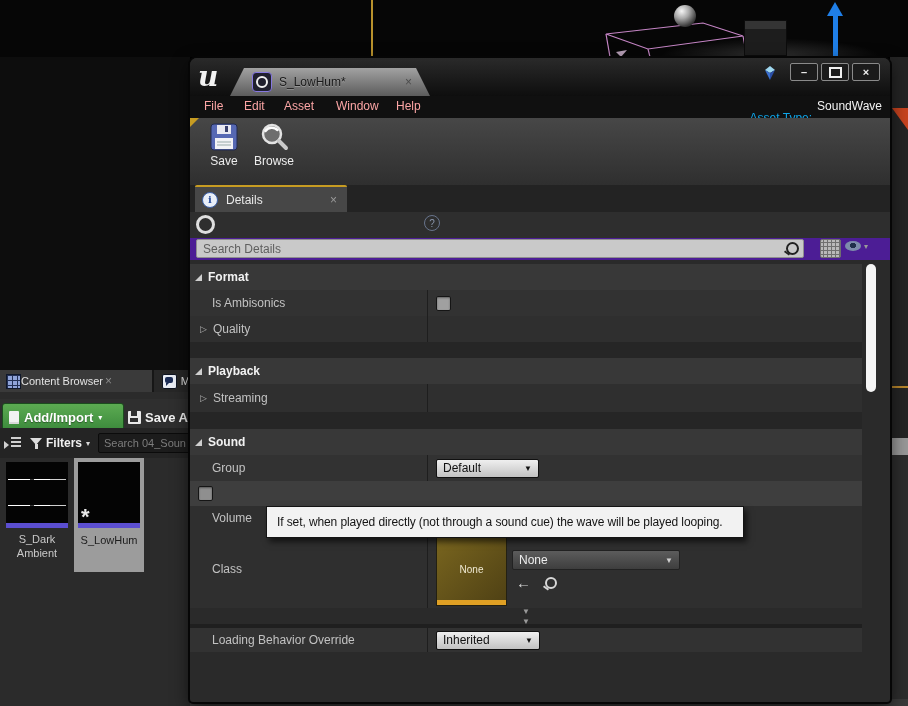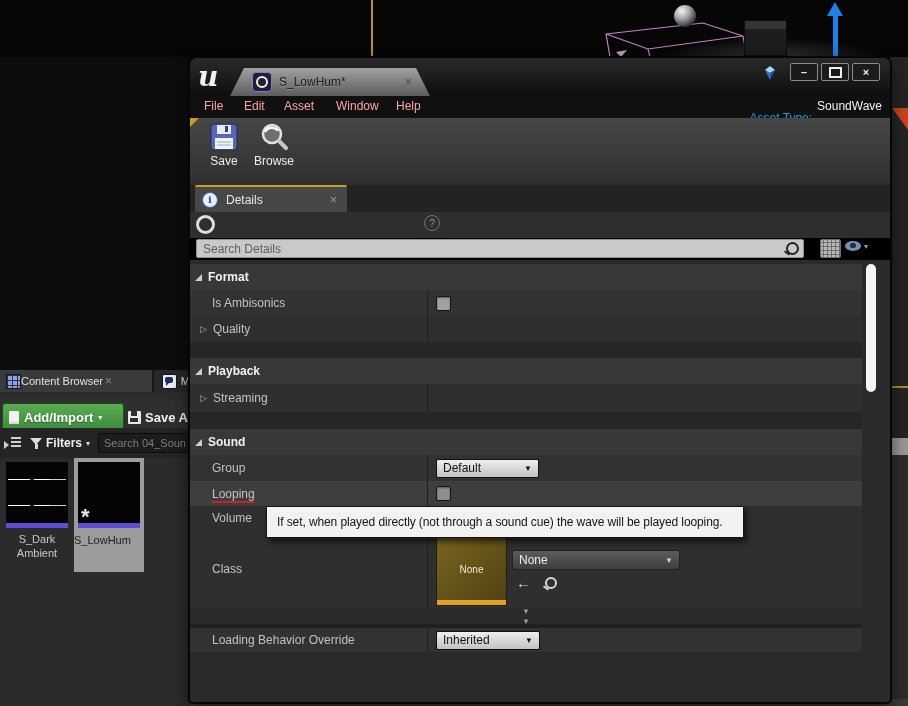--- a/index.html
+++ b/index.html
@@ -61,21 +61,21 @@
   .cb-search{margin-left:8px;width:96px;height:20px;background:#1c1c1c;border:1px solid #0b0b0b;border-radius:2px;
      color:#9a9a9a;font-size:11px;padding:0 5px;box-sizing:border-box;outline:none;font-family:"Liberation Sans",sans-serif;}
   .cb-search::placeholder{color:#7d7d7d;}
   .asset-thumb{width:62px;height:66px;background:#040404;position:relative;}
   .asset-bar{position:absolute;left:0;bottom:0;width:100%;height:5px;background:#5b4ed0;}
   .wave-line{position:absolute;left:2px;width:58px;height:1px;
      background:linear-gradient(90deg,#fff 0 38%,rgba(255,255,255,.2) 38% 44%,#fff 44% 72%,#cfcfcf 72% 100%);}
   .tile1-label{left:0;top:162px;width:74px;color:#c9c9c9;font-size:11px;text-align:center;line-height:14px;}
   .tile2{left:74px;top:88px;width:70px;height:114px;background:#9c9c9c;}
   .tile2 .asset-thumb{position:absolute;left:4px;top:4px;}
-  .tile2-label{position:absolute;left:0;top:76px;width:70px;color:#1d1d1d;font-size:11px;}
+  .tile2-label{position:absolute;left:0;top:76px;width:70px;color:#1d1d1d;font-size:11px;text-align:center;}
   .unsaved-star{position:absolute;left:3px;bottom:6px;color:#e8e8e8;font-size:22px;font-weight:bold;line-height:10px;}
 
   
   .win{left:190px;top:58px;width:700px;height:644px;background:#2a2a2a;border-radius:7px 7px 3px 3px;
        box-shadow:0 0 0 2px #060606,0 6px 18px rgba(0,0,0,.7);overflow:hidden;}
   .titlebar{left:0;top:0;width:700px;height:38px;background:linear-gradient(#2a2a2a,#0e0e0e);}
   .u-logo{left:8px;top:2px;color:#f2f2f2;font-family:"DejaVu Serif",serif;font-weight:bold;font-style:italic;font-size:28px;}
   .doc-tab{left:40px;top:10px;width:200px;height:28px;background:linear-gradient(#a2a2a2,#5c5c5c);
      clip-path:polygon(14px 0,186px 0,200px 100%,0 100%);display:flex;align-items:center;}
   .doc-tab-icon{margin-left:22px;width:18px;height:18px;background:#20202e;border:1px solid #8678e0;border-radius:4px;position:relative;flex:0 0 auto;}
@@ -101,21 +101,21 @@
       box-sizing:border-box;display:flex;align-items:center;border-radius:2px 2px 0 0;}
   .info-icon{margin-left:7px;width:14px;height:14px;border-radius:50%;background:#e8eef8;border:1px solid #3a5franchise;
       border:1px solid #3a5fa8;color:#2a4fa0;font-size:10px;font-weight:bold;font-family:"DejaVu Serif",serif;
       display:flex;align-items:center;justify-content:center;flex:0 0 auto;}
   .details-tab-label{margin-left:8px;color:#e8e8e8;font-size:12px;}
   .details-tab-close{margin-left:auto;margin-right:10px;color:#9a9a9a;font-size:12px;}
   .dheader{left:0;top:154px;width:700px;height:26px;background:#2e2e2e;}
   .ring-icon{left:6px;top:3px;width:13px;height:13px;border:3px solid #dedede;border-radius:50%;}
   .help-icon{left:234px;top:3px;width:14px;height:14px;border:1px solid #68748c;border-radius:50%;
       color:#8b97ad;font-size:10px;display:flex;align-items:center;justify-content:center;}
-  .searchrow{left:0;top:180px;width:700px;height:22px;background:#000000;}
+  .searchrow{left:0;top:180px;width:700px;height:22px;background:#4c1d95;}
   .search-input{left:6px;top:1px;width:608px;height:19px;background:#c9c9c9;border:1px solid #8f8f8f;border-radius:2px;
       box-sizing:border-box;font-size:12px;color:#3c3c3c;padding:0 22px 0 6px;outline:none;font-family:"Liberation Sans",sans-serif;}
   .search-input::placeholder{color:#5f5f5f;}
   .mag-dark{left:596px;top:4px;width:9px;height:9px;border:2px solid #222;border-radius:50%;}
   .mag-dark i{position:absolute;left:-4px;top:8px;width:6px;height:2px;background:#222;transform:rotate(35deg);}
   .grid-btn{left:630px;top:1px;width:21px;height:19px;background:#b9b9b9;border-radius:2px;border:1px solid #6f6f6f;box-sizing:border-box;
       background-image:linear-gradient(#6f6f6f 1px,transparent 1px),linear-gradient(90deg,#6f6f6f 1px,transparent 1px);
       background-size:4px 4px;background-position:2px 2px;}
   .eye-btn{left:655px;top:3px;display:flex;align-items:center;gap:3px;}
   .eye{width:16px;height:10px;border-radius:50%;background:radial-gradient(circle at 50% 45%,#20304a 0 3px,#7d8cab 3px);}
@@ -381,24 +381,20 @@
       <div class="row prop" style="height:26px">
         <div class="lbl">Group</div>
         <div class="val">
           <div class="combo-light" style="width:103px">
             <span class="cv">Default</span>
             <span class="ca">▼</span>
           </div>
         </div>
       </div>
       <div class="row prop hovered" style="height:25px">
-        <div class="lbl" style="position:relative">
-            <span>Looping</span>
-          <span class="loop-underline"></span>
-        </div>
         <div class="val">
             <span class="checkbox" style="background:#8f8f8f"></span>
           </div>
       </div>
       <div class="row prop" style="height:24px;background:#2f2f2f">
         <div class="lbl">Volume</div>
         <div class="val"></div>
       </div>
       <div class="row prop" style="height:78px;background:#2f2f2f">
         <div class="lbl">Class</div>

